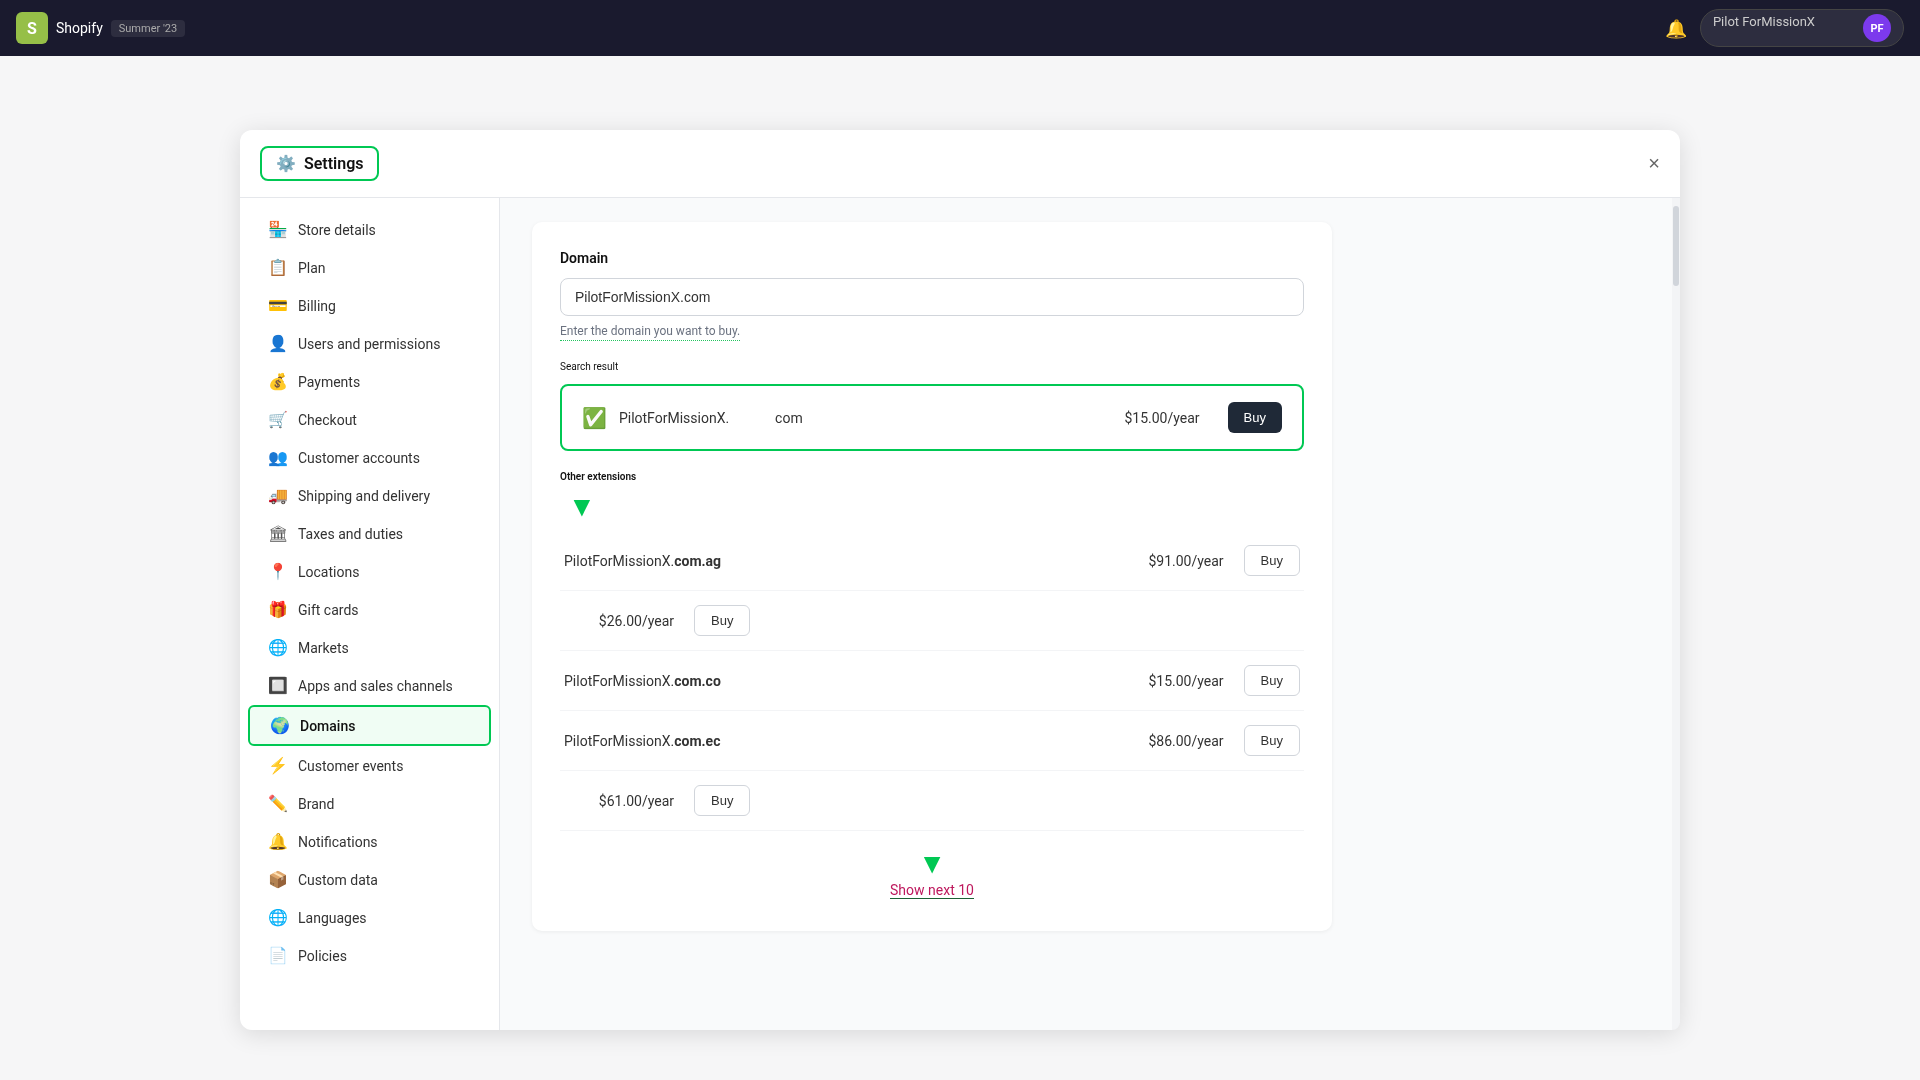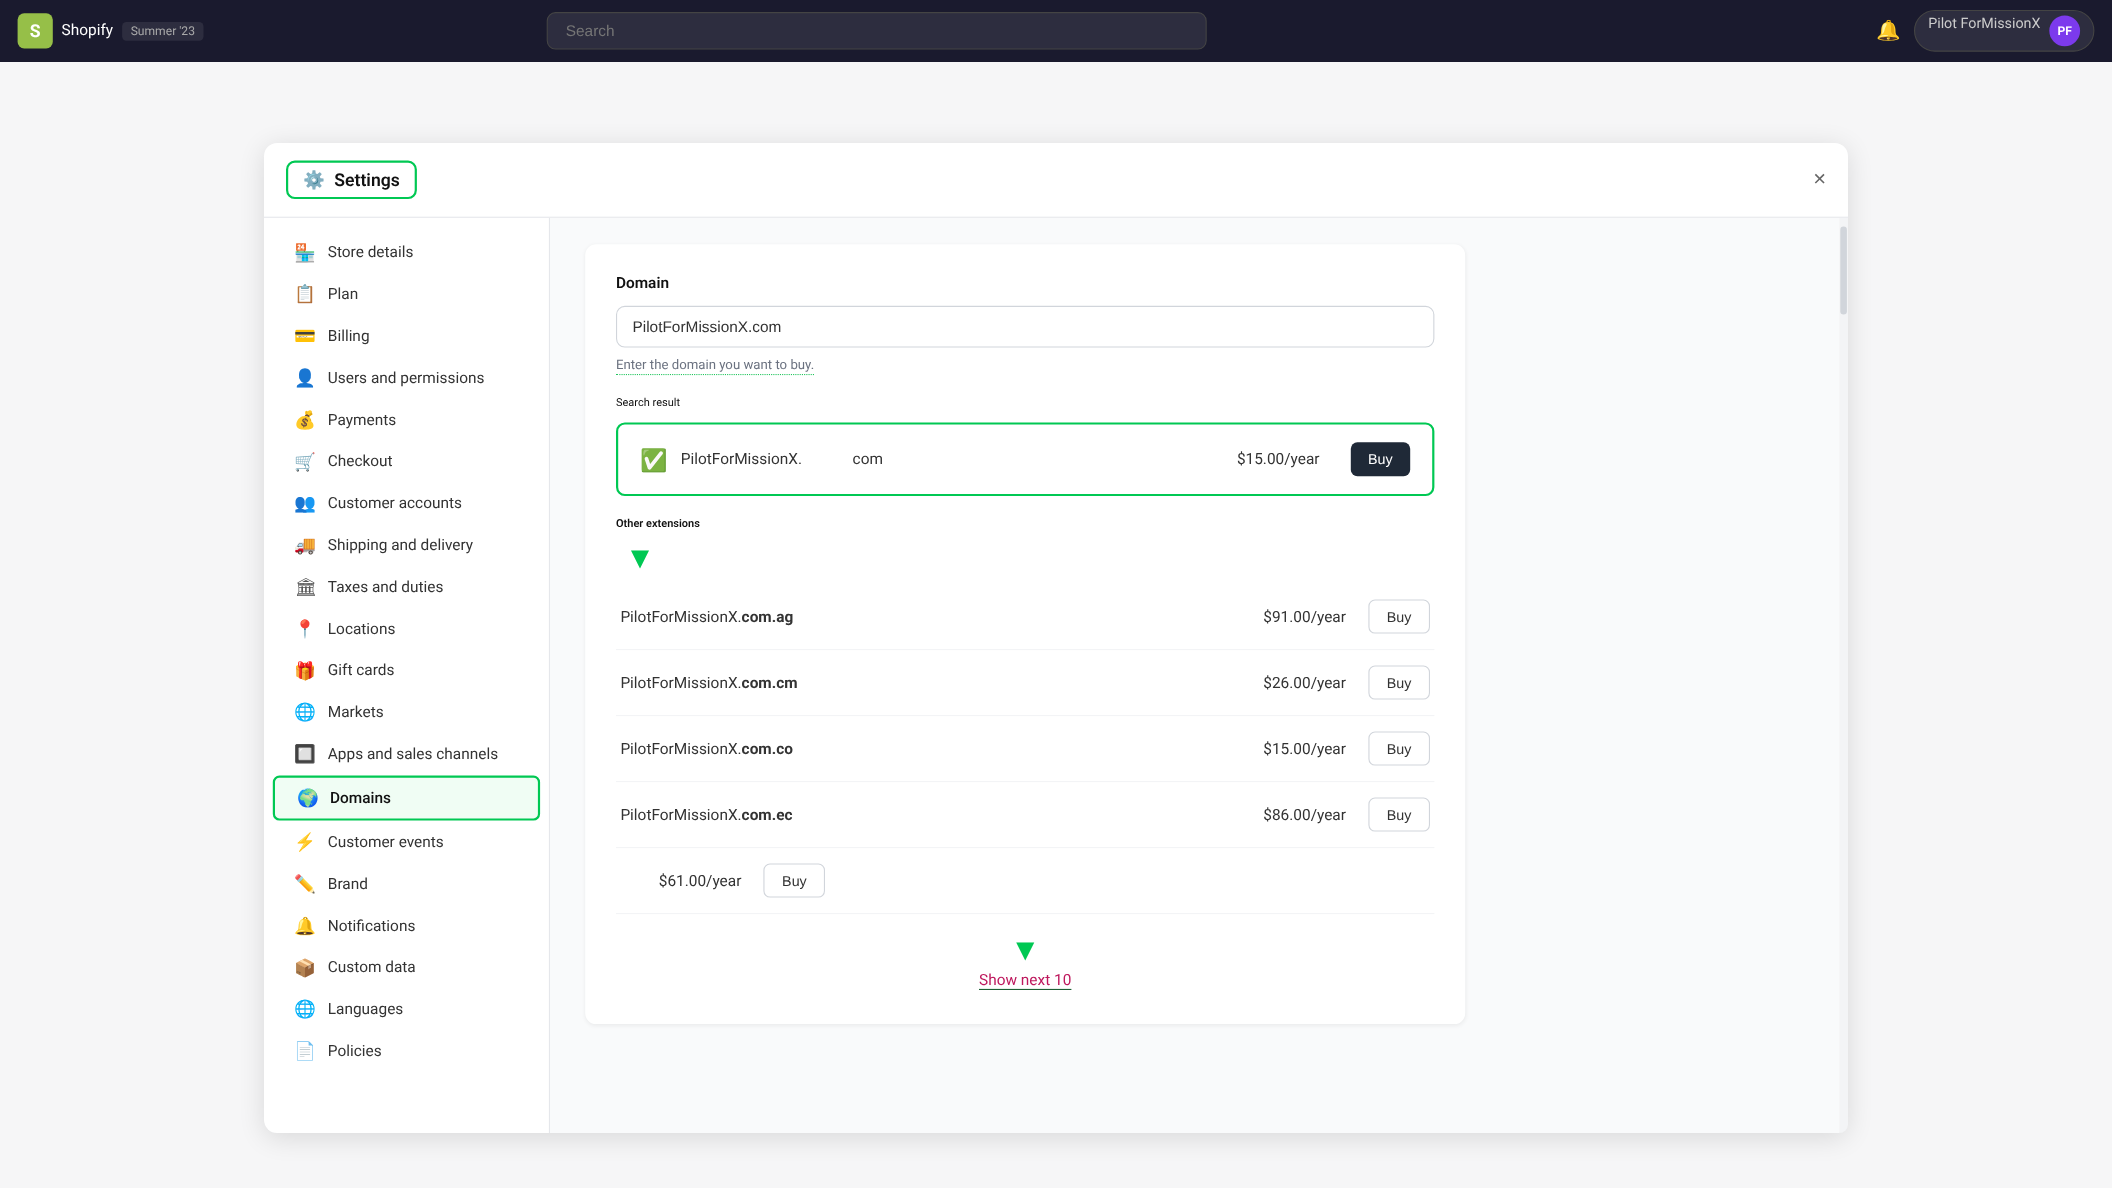--- a/index.html
+++ b/index.html
@@ -91,20 +91,21 @@
       width: 28px;
       height: 28px;
       background: #7c3aed;
       border-radius: 50%;
       display: flex;
       align-items: center;
       justify-content: center;
       color: white;
       font-size: 11px;
       font-weight: bold;
+      margin-left: 40px;
     }
 
     
     .settings-modal {
       background: white;
       border-radius: 12px;
       width: 1440px;
       min-height: 900px;
       margin: 20px auto;
       box-shadow: 0 4px 24px rgba(0,0,0,0.12);
@@ -345,23 +346,20 @@
   </style>
 </head>
 <body>
 
 <div class="topbar">
   <div class="topbar-logo">
     <div class="shopify-logo">S</div>
     <span>Shopify</span>
     <span class="summer-badge">Summer '23</span>
   </div>
-  <div class="topbar-search">
-    <input type="text" placeholder="Search" style="">
-  </div>
   <div class="topbar-right">
     <span class="bell-icon">🔔</span>
     <div class="user-pill">
       <span>Pilot ForMissionX</span>
       <div class="user-avatar">PF</div>
     </div>
   </div>
 </div>
 
 <div style="padding-top: 56px; background: #f6f6f7; min-height: 1080px;">
@@ -482,21 +480,20 @@
           <span class="arrow-down">▼</span>
 
           <div>
 
           <div class="extension-row">
     <span class="ext-domain">PilotForMissionX.<strong>com.ag</strong></span>
     <span class="ext-price">$91.00/year</span>
     <button class="buy-btn">Buy</button>
   </div>
               <div class="extension-row">
-    <span class="ext-domain">PilotForMissionX.<strong>com.cm</strong></span>
     <span class="ext-price">$26.00/year</span>
     <button class="buy-btn">Buy</button>
   </div>
               <div class="extension-row">
     <span class="ext-domain">PilotForMissionX.<strong>com.co</strong></span>
     <span class="ext-price">$15.00/year</span>
     <button class="buy-btn">Buy</button>
   </div>
               <div class="extension-row">
     <span class="ext-domain">PilotForMissionX.<strong>com.ec</strong></span>

